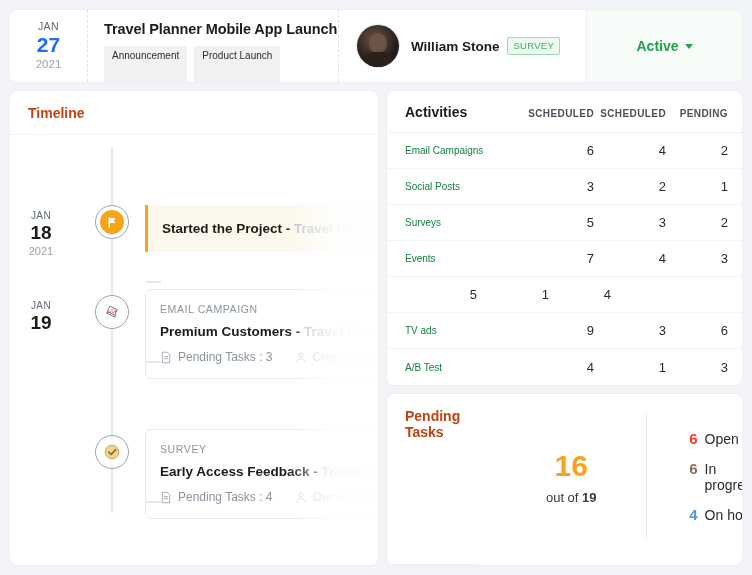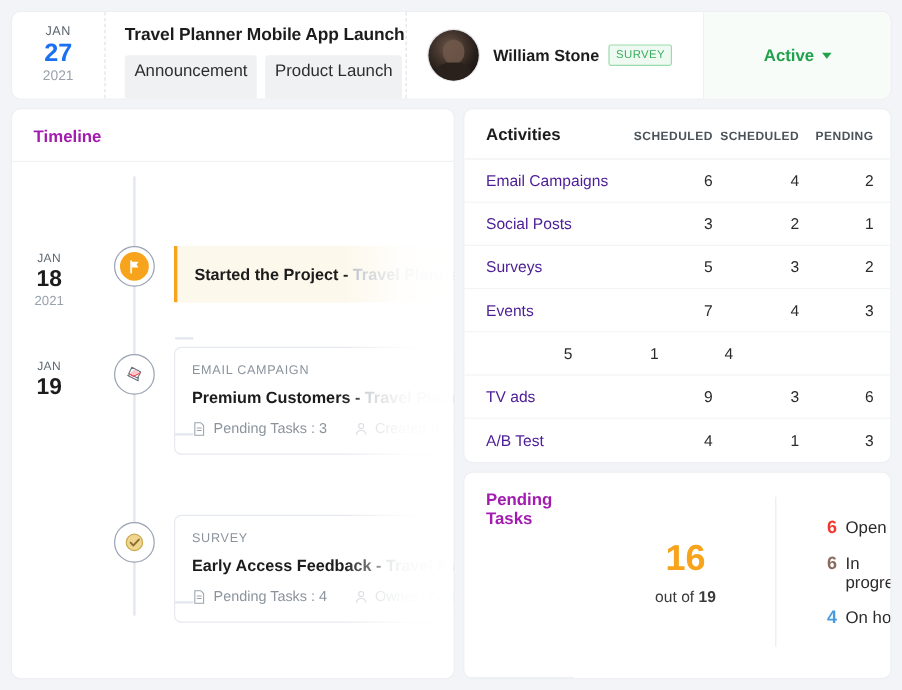--- a/index.html
+++ b/index.html
@@ -22,21 +22,21 @@
     align-items: center; justify-content: center;
     border-right: 1px dashed #dfe3e8; flex: none;
   }
   .hdr-date .mon { font-size: 10.5px; color: #5b6670; letter-spacing: .4px; line-height: 13px; }
   .hdr-date .day { font-size: 21px; font-weight: bold; color: #1b6ff0; line-height: 24px; }
   .hdr-date .yr  { font-size: 11.5px; color: #9aa3ac; line-height: 15px; }
 
   .hdr-title { flex: none; width: 251px; padding: 11px 0 0 16px; border-right: 1px dashed #dfe3e8; }
   .hdr-title .t { font-size: 14.5px; font-weight: bold; color: #1c1c1c; letter-spacing: -.1px; }
   .tags { display: flex; gap: 7px; margin-top: 9px; }
-  .tag { background: #f0f1f3; color: #2d2d2d; font-size: 14px; padding: 4px 8px 22px; border-radius: 3px; }
+  .tag { background: #f0f1f3; color: #2d2d2d; font-size: 10px; padding: 4px 8px 22px; border-radius: 3px; }
 
   .hdr-user { flex: 1; display: flex; align-items: center; padding-left: 18px; border-right: 1px solid #eceef1; }
   .avatar {
     width: 42px; height: 42px; border-radius: 50%; flex: none; overflow: hidden;
     background: radial-gradient(circle at 42% 34%, #6b5549 0%, #4a3a31 28%, #241c18 62%, #120d0b 100%);
     position: relative; box-shadow: 0 0 0 1px #e3e5e8;
   }
   .avatar::before {
     content: ""; position: absolute; left: 12px; top: 8px; width: 18px; height: 20px;
     border-radius: 50% 50% 45% 45%; background: #70584a; opacity: .85;
@@ -59,21 +59,21 @@
     display: flex; align-items: center; justify-content: center;
   }
   .status-btn { font-size: 14px; font-weight: bold; color: #22a14c; display: flex; align-items: center; gap: 6px; cursor: pointer; }
   .caret { width: 0; height: 0; border-left: 4.5px solid transparent; border-right: 4.5px solid transparent; border-top: 5px solid #22a14c; }
 
   
   .body { flex: 1; display: flex; gap: 9px; min-height: 0; }
 
   .panel { background: #fff; border-radius: 7px; box-shadow: 0 0 0 1px #edeff2; overflow: hidden; }
   .panel-head { padding: 14px 18px 13px; border-bottom: 1px solid #eff1f4; }
-  .panel-head h2 { font-size: 14px; font-weight: bold; color: #a21caf; }
+  .panel-head h2 { font-size: 14px; font-weight: bold; color: #c2410c; }
 
   
   .timeline-panel { width: 368px; flex: none; display: flex; flex-direction: column; }
   .tl-body { flex: 1; position: relative; overflow: hidden; }
   .tl-line { position: absolute; left: 101px; top: 12px; bottom: 52px; width: 2px; background: #e3e7ee; }
 
   .tl-item { position: absolute; left: 0; right: 0; display: flex; align-items: flex-start; }
   .tl-date { width: 62px; flex: none; text-align: center; padding-top: 14px; }
   .tl-date .m { font-size: 10px; color: #5f6a73; letter-spacing: .4px; line-height: 13px; }
   .tl-date .d { font-size: 19px; font-weight: bold; color: #1c1c1c; line-height: 22px; }
@@ -113,21 +113,21 @@
   .right-col { flex: 1; display: flex; flex-direction: column; gap: 9px; min-width: 0; }
 
   .act-panel { flex: none; }
   .act-head { display: flex; align-items: baseline; padding: 13px 14px 12px 18px; border-bottom: 1px solid #eff1f4; }
   .act-head h2 { font-size: 14px; font-weight: bold; color: #1c1c1c; flex: 1; }
   .col-h { font-size: 10px; font-weight: bold; color: #4a5259; letter-spacing: .4px; text-align: right; }
   .c1 { width: 72px; } .c2 { width: 72px; text-align: right; } .c3 { width: 62px; }
 
   .act-row { display: flex; align-items: center; padding: 0 14px 0 18px; height: 36px; border-bottom: 1px solid #f2f4f6; }
   .act-row:last-child { border-bottom: none; }
-  .act-name { flex: 1; font-size: 13px; color: #4c1d95; }
+  .act-name { flex: 1; font-size: 10px; color: #15803d; }
   .act-val { font-size: 13px; color: #2b2b2b; text-align: right; }
 
   
   .pend-panel { flex: 1; display: flex; flex-direction: row; min-height: 0; }
   .pend-body { flex: 1; display: flex; align-items: center; padding: 4px 18px 10px; }
   .pend-left { width: 150px; flex: none; text-align: center; }
   .pend-num { font-size: 30px; font-weight: bold; color: #f7a31b; line-height: 36px; }
   .pend-sub { font-size: 13px; color: #3a3a3a; margin-top: 6px; }
   .pend-sub b { font-weight: bold; }
   .pend-div { width: 1px; align-self: stretch; background: #e9ecef; margin: 16px 0; }

